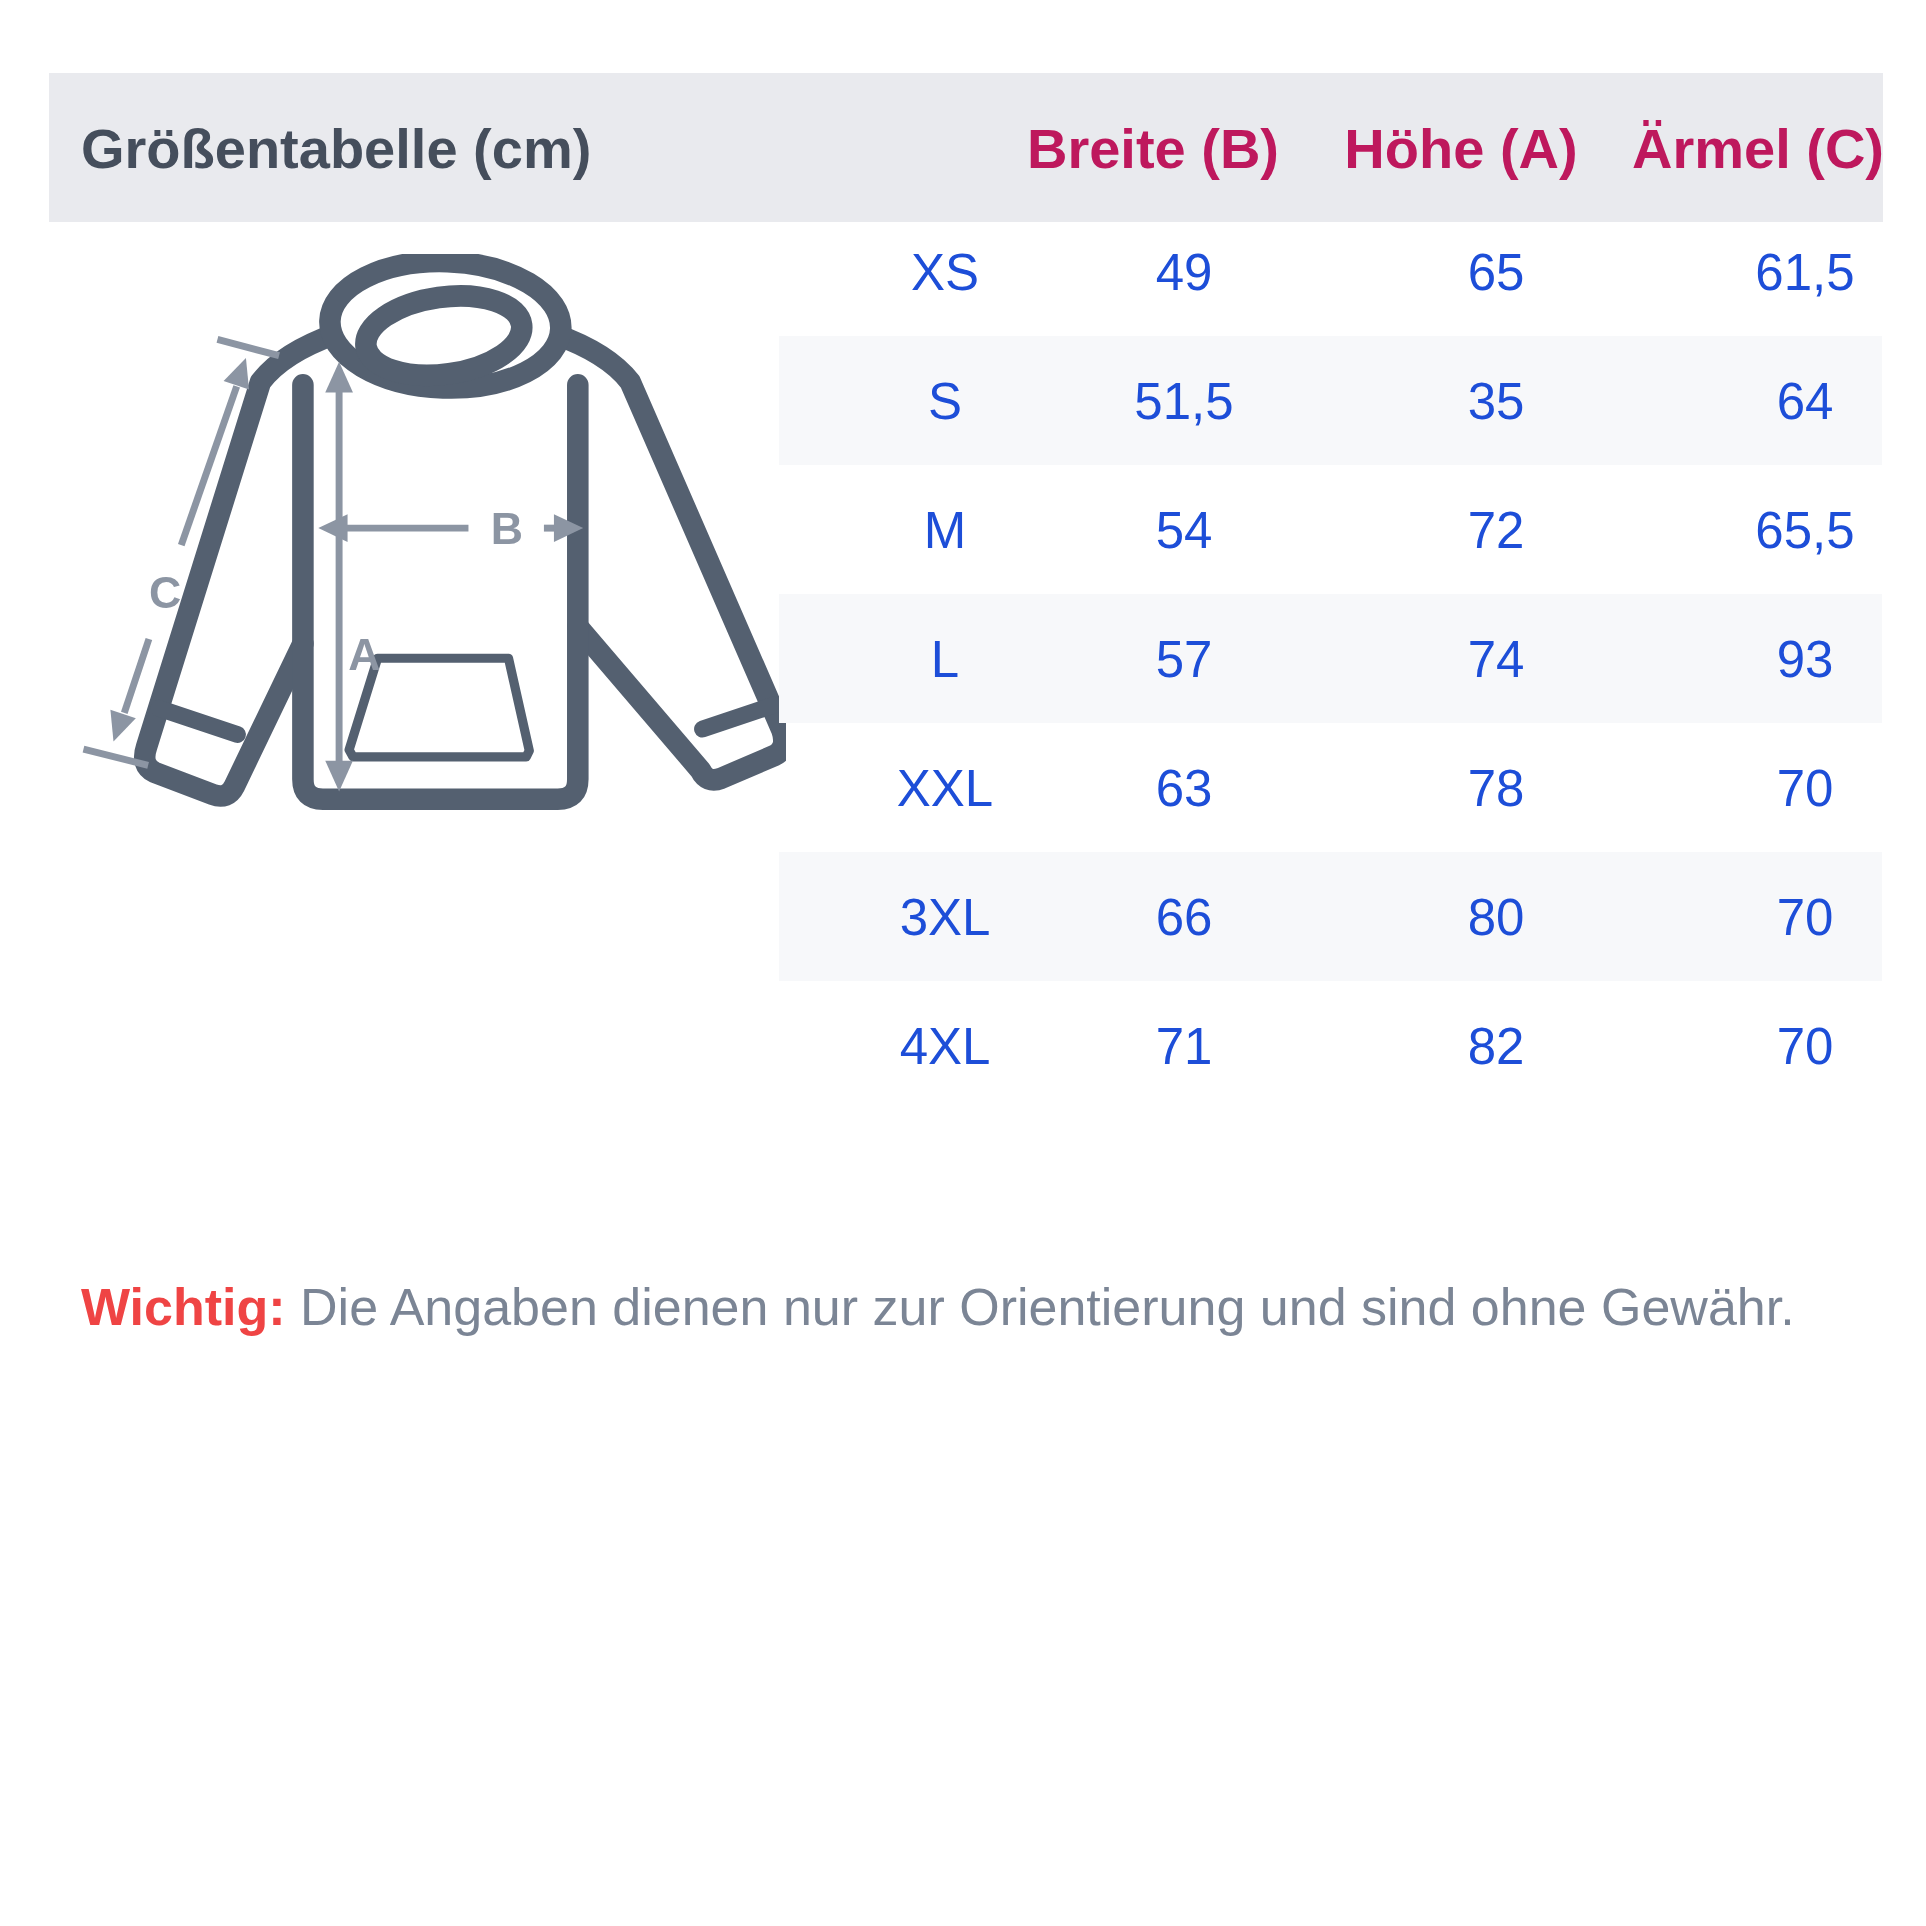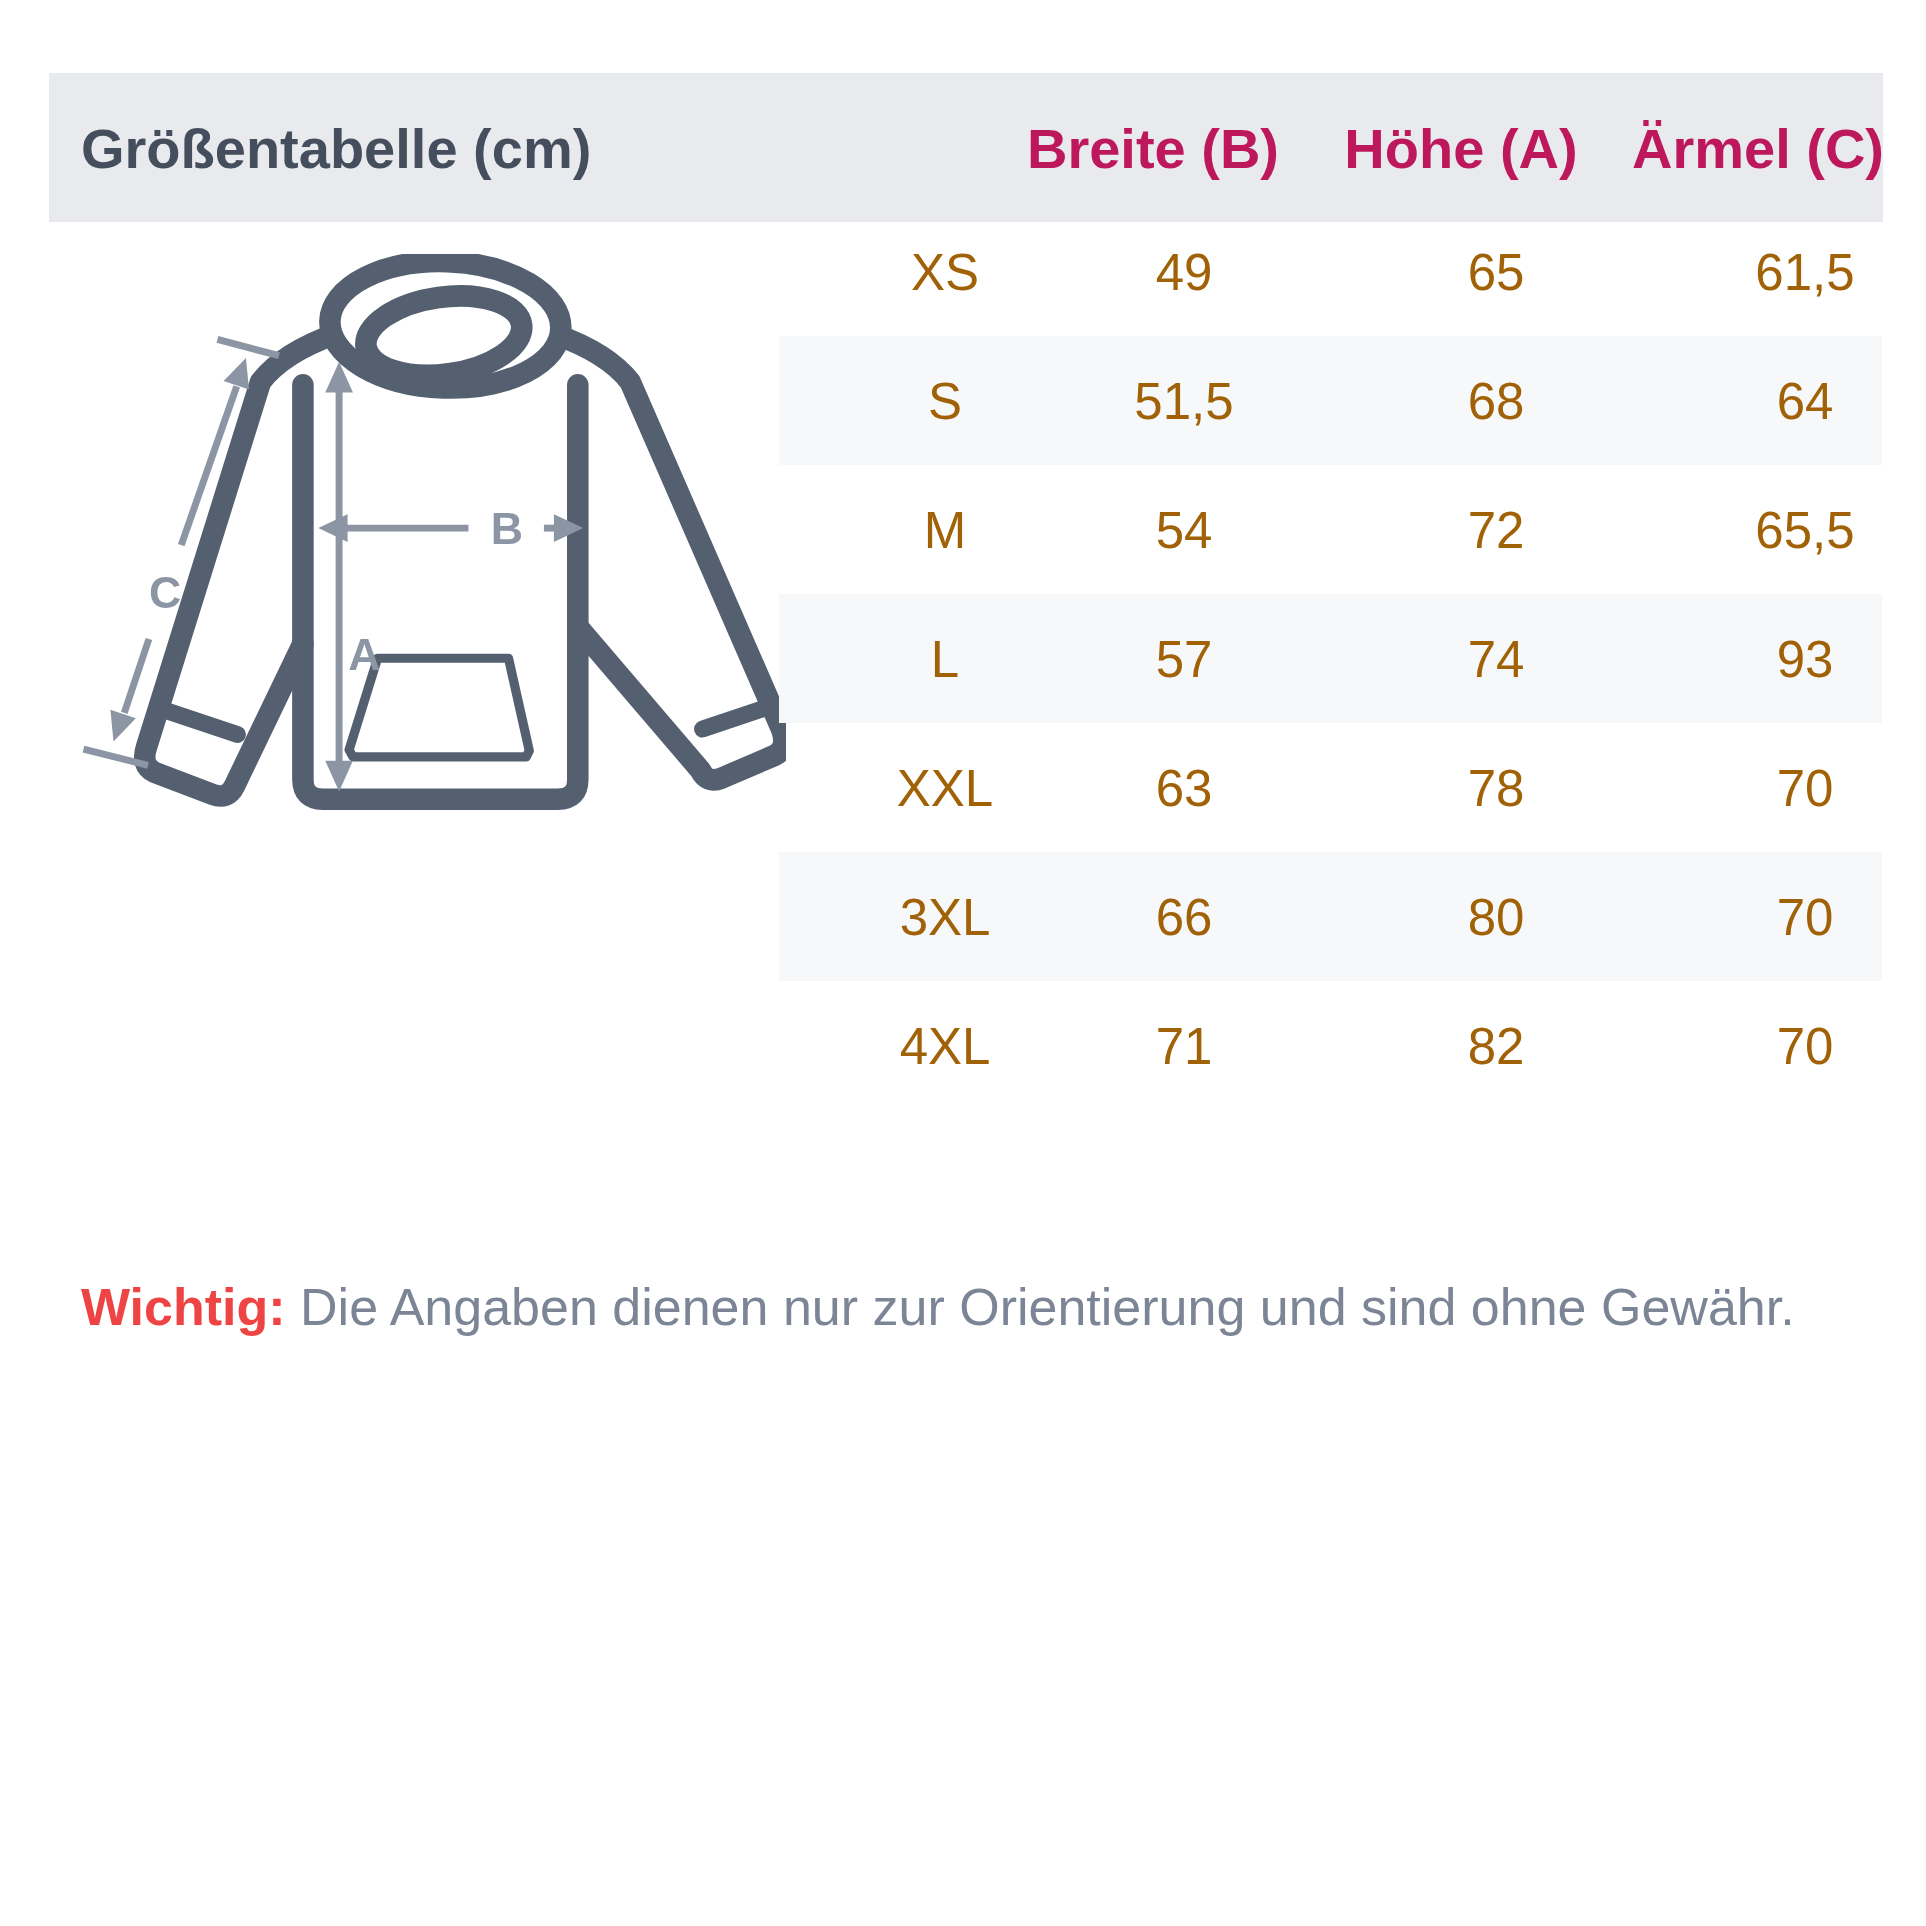--- a/index.html
+++ b/index.html
@@ -21,21 +21,21 @@
   }
   .hcol.c1 { left:1104px; }
   .hcol.c2 { left:1412px; }
   .hcol.c3 { left:1709px; }
 
   .size-table { position:absolute; left:779px; top:207px; width:1103px; }
   .trow { position:relative; height:129px; }
   .trow:nth-child(even) { background:#f7f8fa; }
   .cell {
     position:absolute; top:50%; transform:translate(-50%,-50%);
-    font-size:51px; color:#a16207; white-space:nowrap;
+    font-size:51px; color:#1d4ed8; white-space:nowrap;
   }
   .cell.size   { left:166px; }
   .cell.breite { left:405px; }
   .cell.hoehe  { left:717px; }
   .cell.aermel { left:1026px; }
 
   .diagram { position:absolute; left:77px; top:254px; width:709px; height:616px; }
 
   .note {
     position:absolute; left:81px; top:1273px; width:1803px;
@@ -106,21 +106,21 @@
   <div class="size-table">
     <div class="trow">
       <span class="cell size">XS</span>
       <span class="cell breite">49</span>
       <span class="cell hoehe">65</span>
       <span class="cell aermel">61,5</span>
     </div>
     <div class="trow">
       <span class="cell size">S</span>
       <span class="cell breite">51,5</span>
-      <span class="cell hoehe">68</span>
+      <span class="cell hoehe">35</span>
       <span class="cell aermel">64</span>
     </div>
     <div class="trow">
       <span class="cell size">M</span>
       <span class="cell breite">54</span>
       <span class="cell hoehe">72</span>
       <span class="cell aermel">65,5</span>
     </div>
     <div class="trow">
       <span class="cell size">L</span>

